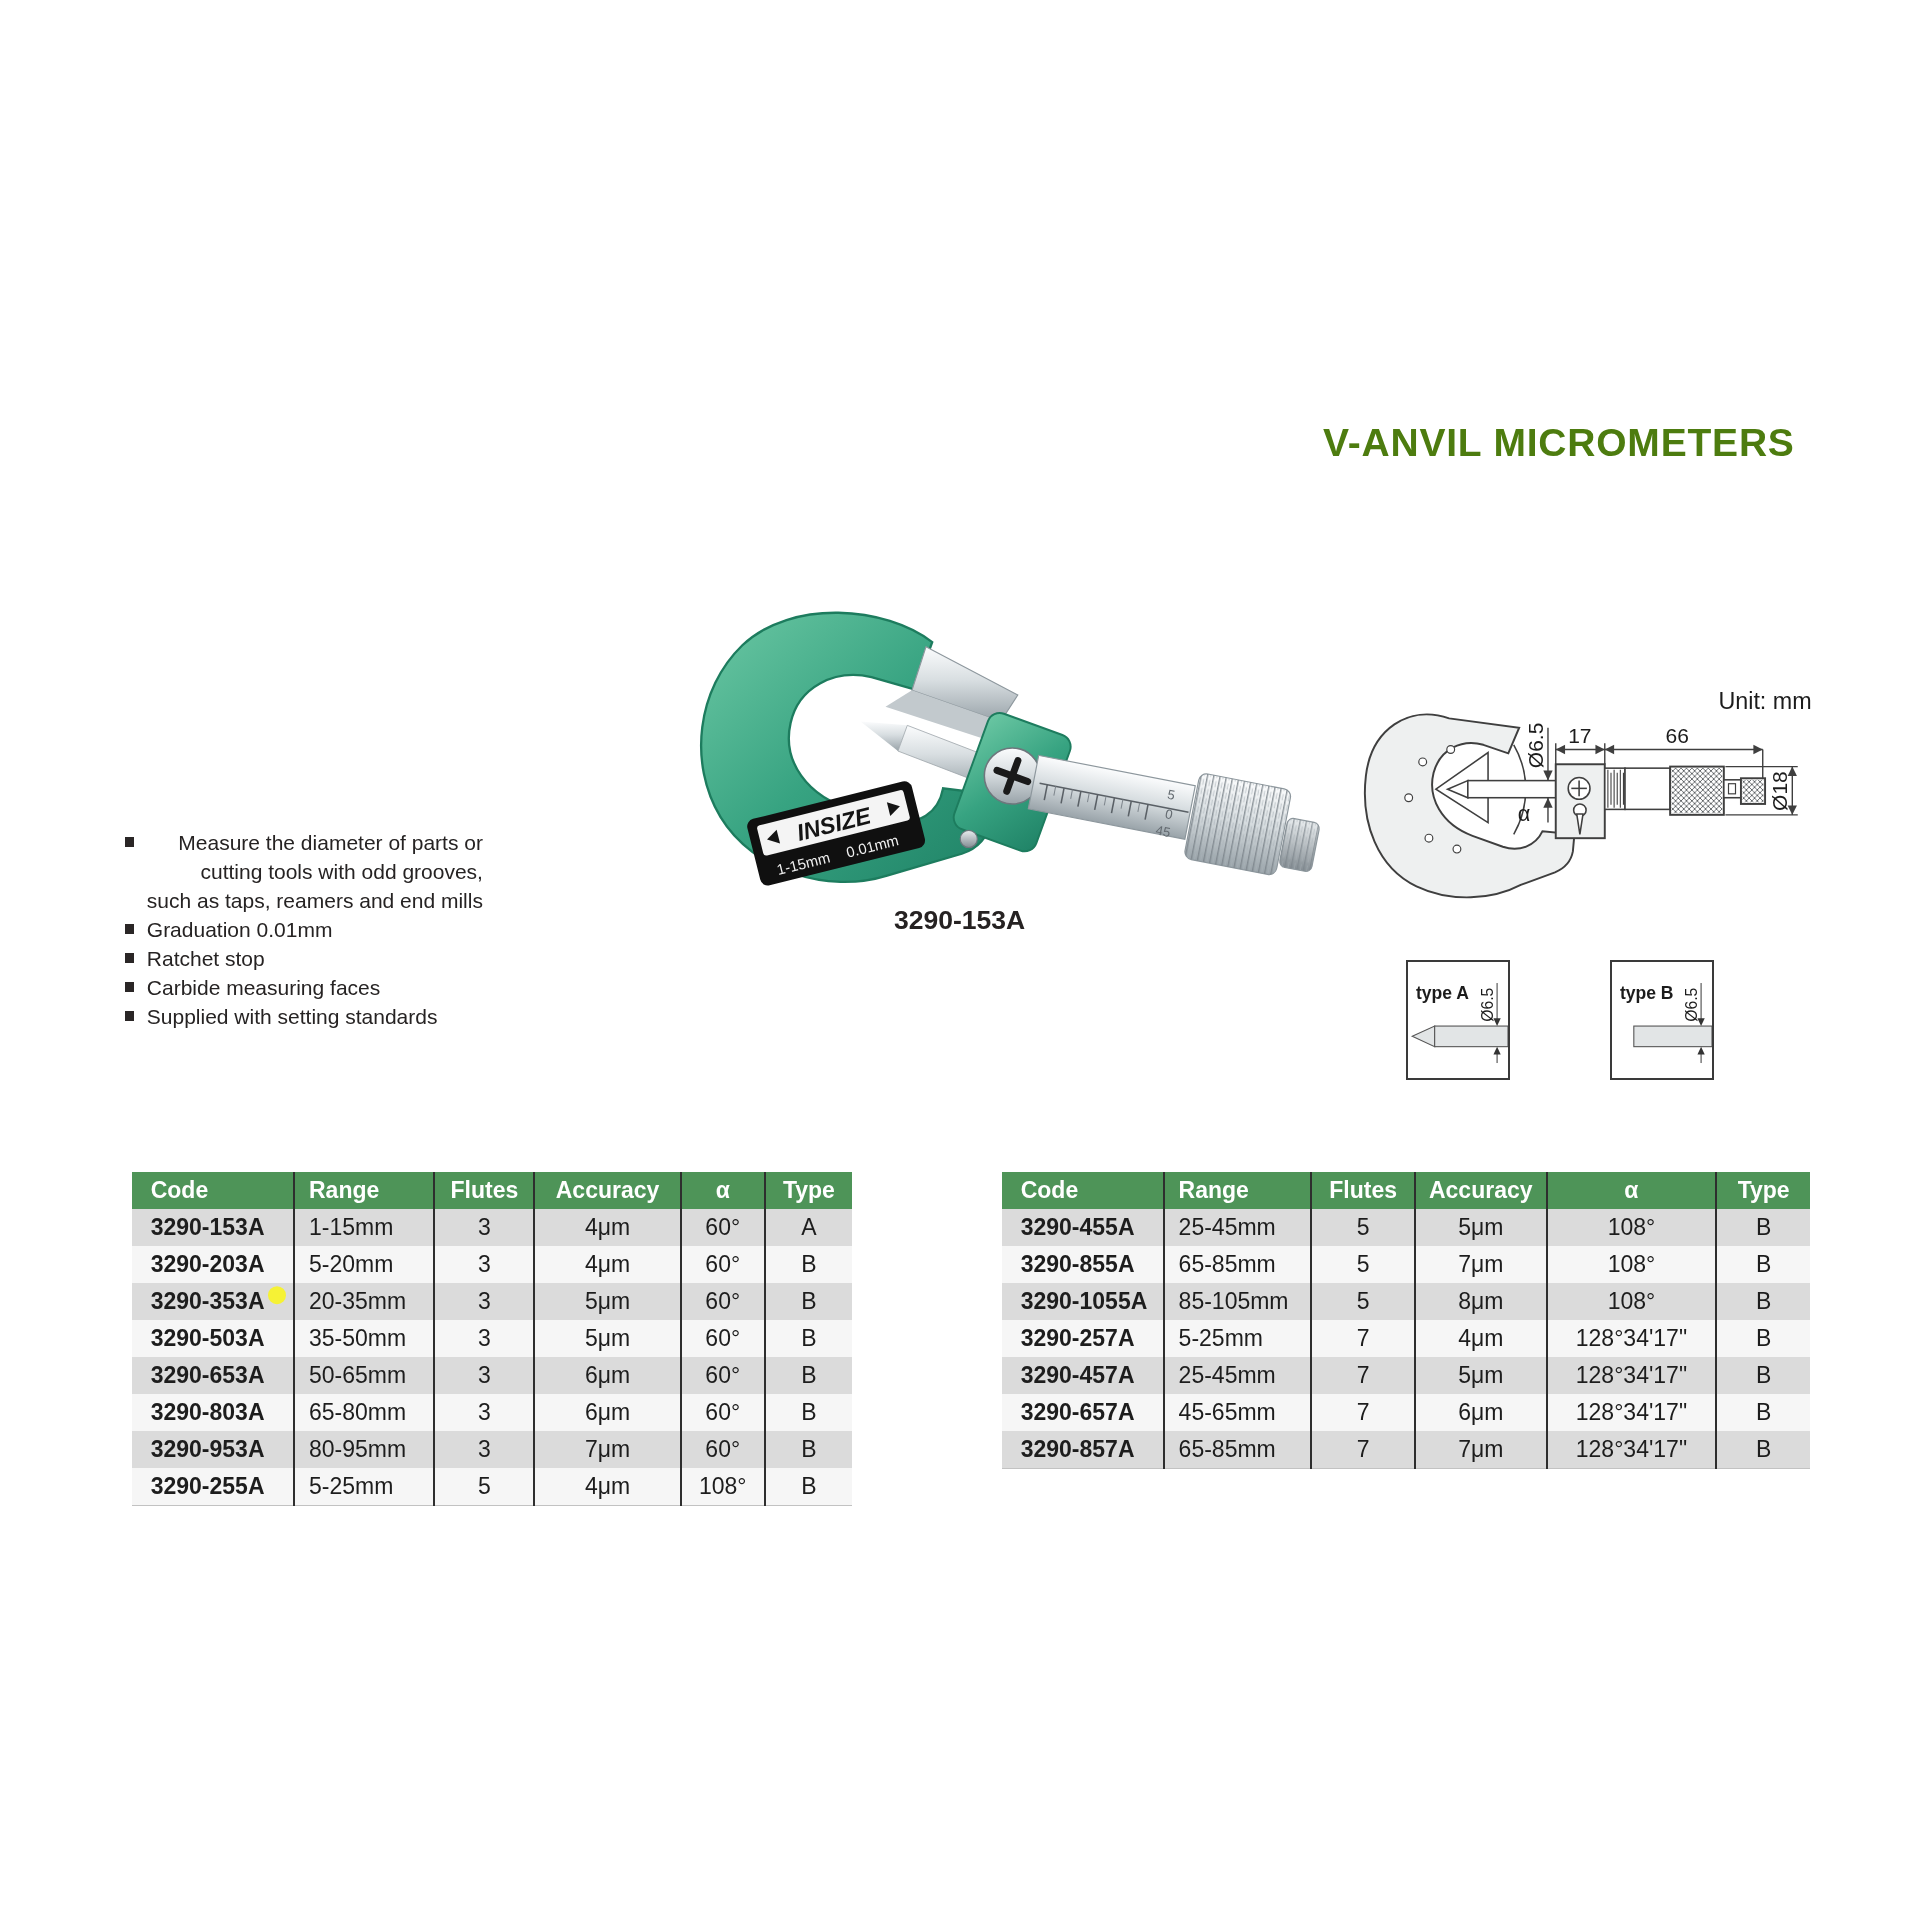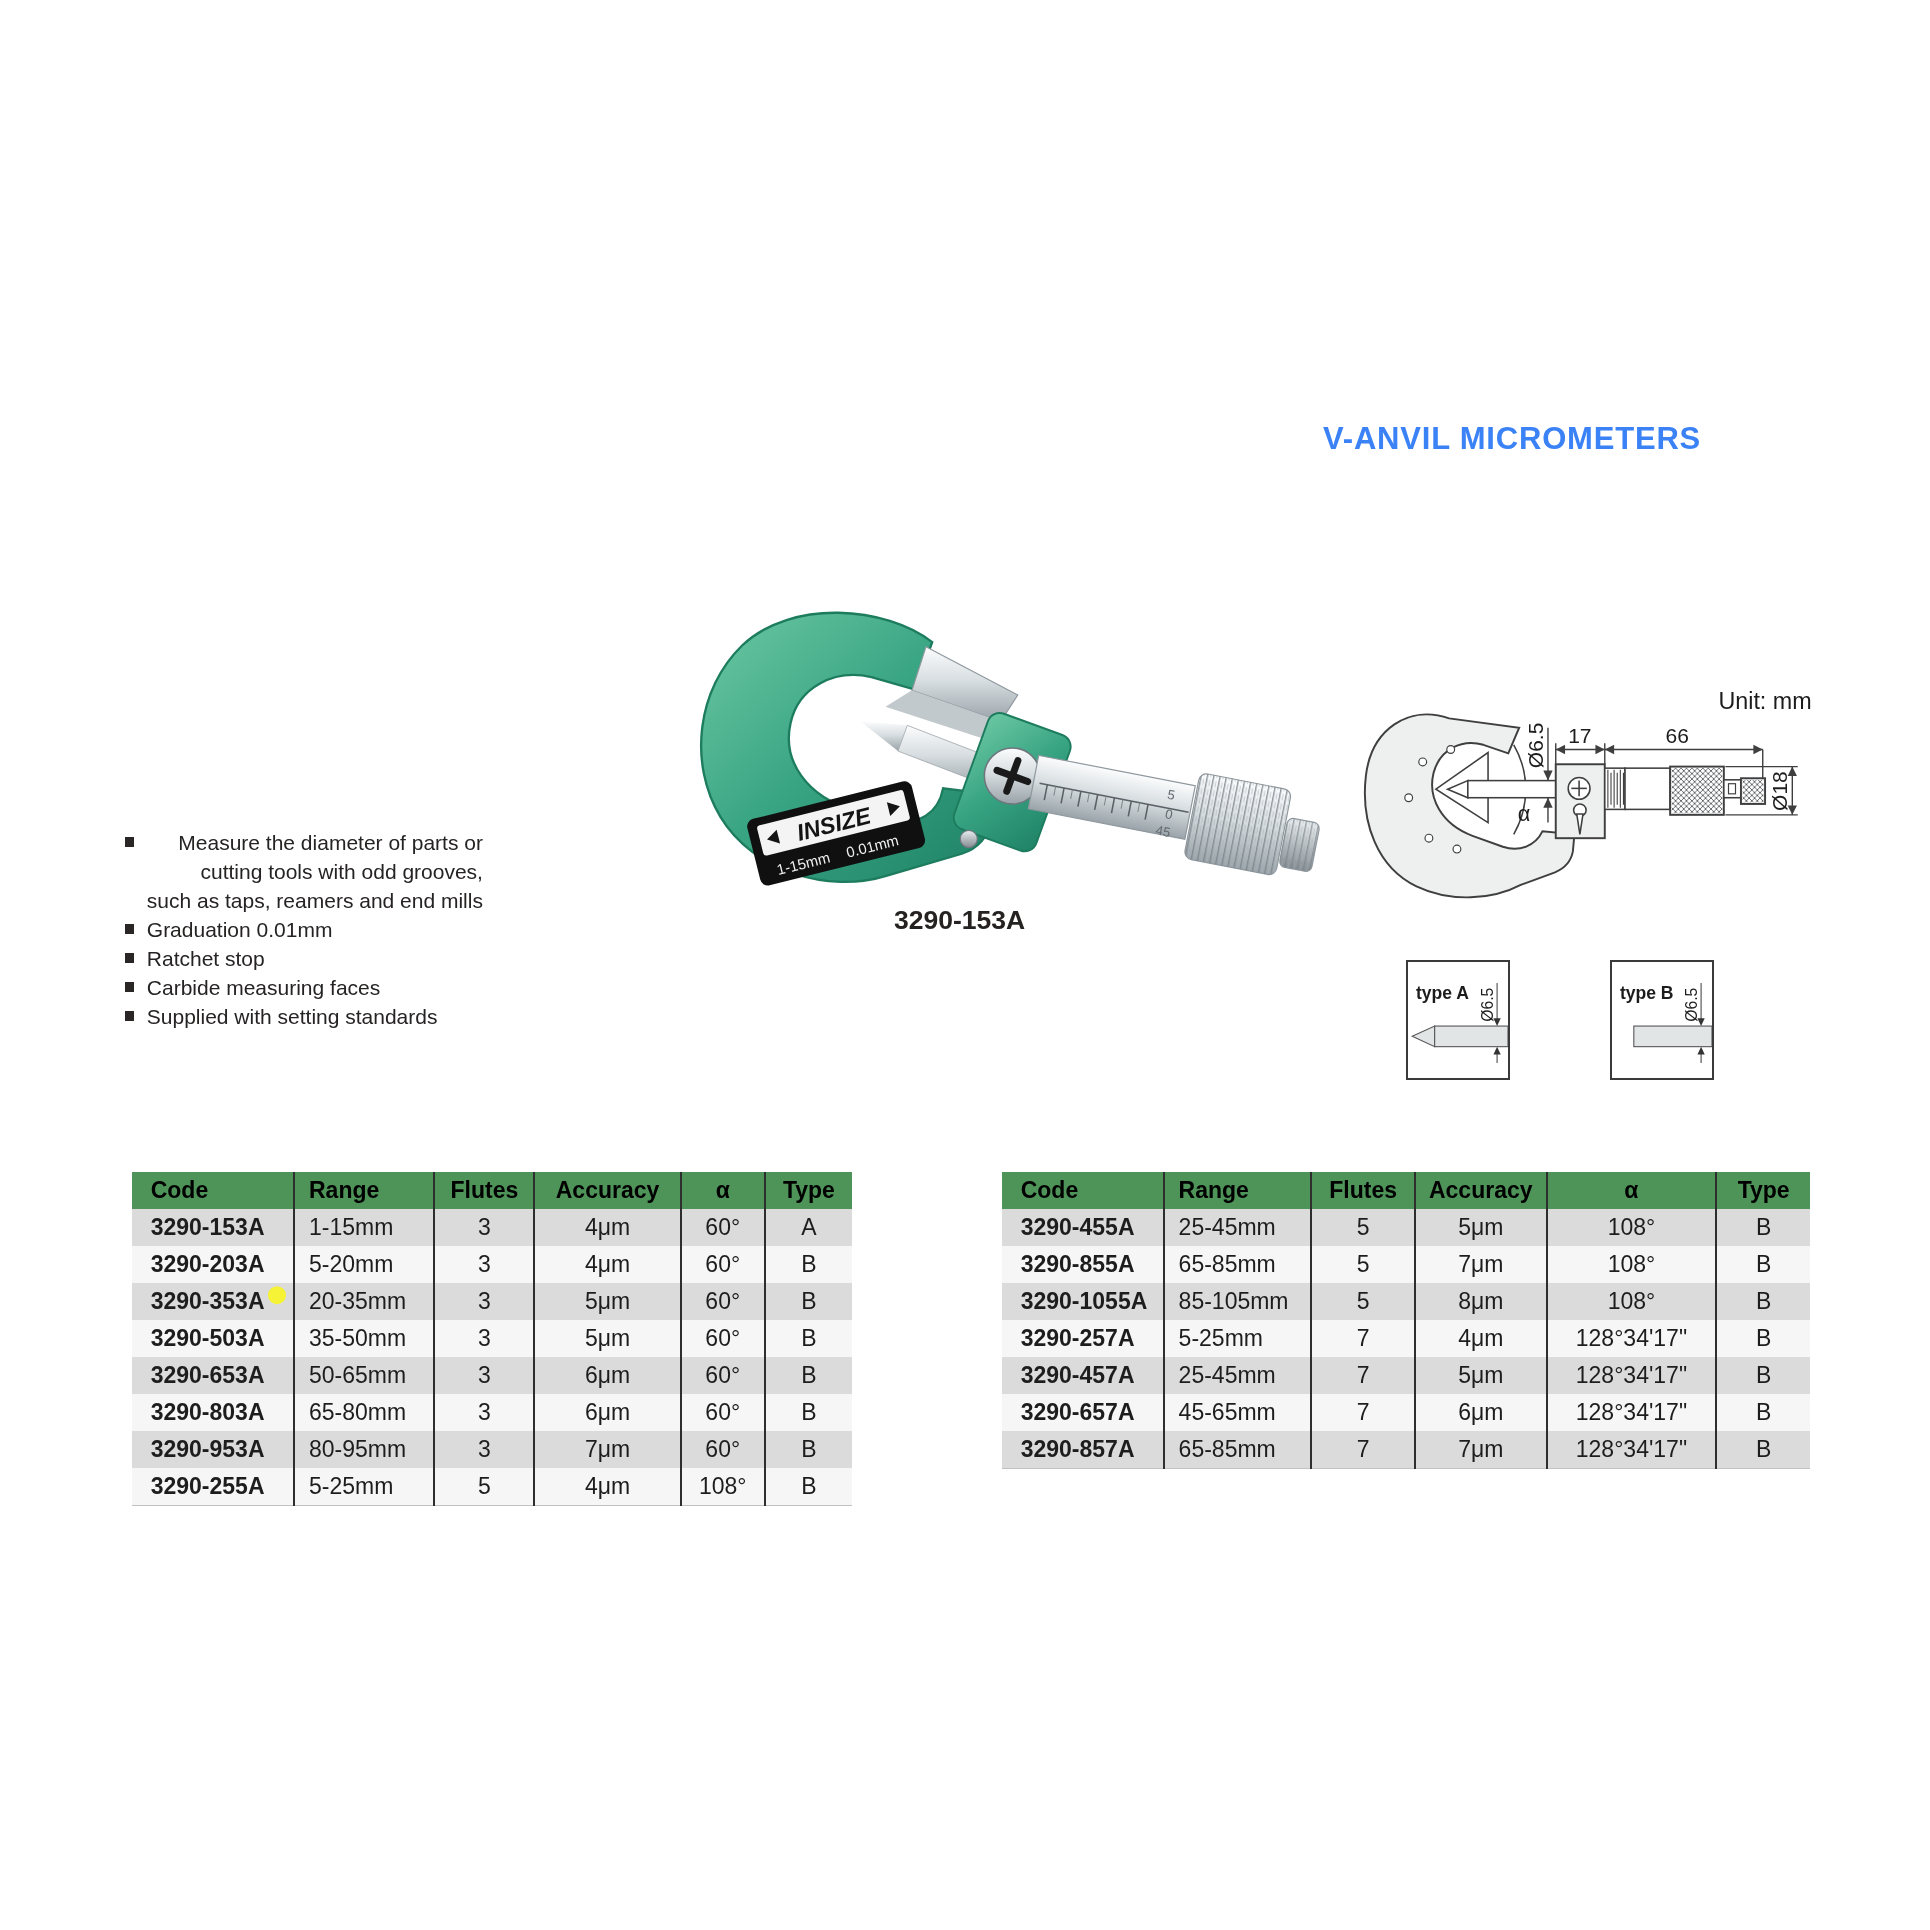--- a/index.html
+++ b/index.html
@@ -1,39 +1,39 @@
 <!DOCTYPE html>
 <html style="--green: #4e9458; --rowgray: #dbdbdb; --rowlight: #f6f6f6; --yellow: #f6f235;font-size:12.5px"><head>
 <meta charset="utf-8">
 <style>
   * { margin:0; padding:0; box-sizing:border-box; }
   html,body { background:#ffffff; }
   body { font-family:"Liberation Sans", sans-serif; color:#1d1d1d; }
   .page { position:relative; width:1931px; height:1931px; background:#ffffff; overflow:hidden; }
 
-  .title { position:absolute; left:1323px; top:421px; font-size:31px; font-weight:bold; color:#3b82f6; letter-spacing:0.8px; }
+  .title { position:absolute; left:1323px; top:421px; font-size:39px; font-weight:bold; color:#4d7c0f; letter-spacing:0.8px; }
 
   .features { position:absolute; left:125px; top:828px; width:498px; font-size:21px; line-height:29px; color:#262323;text-align:right; }
   .feat { display:flex; align-items:flex-start; }
   .sq { flex:0 0 auto; width:9.3px; height:9.3px; background:#2a2626; margin:9.3px 12.5px 0 0; }
 
   .photo-svg { position:absolute; left:691px; top:603px; width:638px; height:335px; }
   .caption { position:absolute; left:894px; top:905px; font-size:26.5px; font-weight:bold; color:#262222; }
 
   .drawing-svg { position:absolute; left:1354px; top:681px; width:514px; height:249px; }
 
   .typebox { position:absolute; width:104px; height:120px; border:2.3px solid #3a3a3a; background:#ffffff; }
   .typebox svg { position:absolute; left:0; top:0; width:100%; height:100%; }
   #typebox-a { left:1406px; top:960px; }
   #typebox-b { left:1578px; top:960px;margin-left:32px; }
 
   table.spec { position:absolute; border-collapse:collapse; table-layout:fixed; }
   #left-table  { left:132px;  top:1172px; width:720px; }
   #right-table { left:1002px; top:1172px; width:808px; }
-  table.spec th { background:var(--green,#4e9458); color:#000000; font-weight:bold; font-size:23px; height:37px; }
+  table.spec th { background:var(--green,#4e9458); color:#ffffff; font-weight:bold; font-size:23px; height:37px; }
   table.spec td { font-size:23px; height:37px; color:#1d1d1d; }
   table.spec th, table.spec td { border-right:2.3px solid #2e2e2e; text-align:center; white-space:nowrap; overflow:hidden; }
   table.spec th:last-child, table.spec td:last-child { border-right:none; }
   table.spec th:first-child, table.spec td:first-child,
   table.spec th:nth-child(2), table.spec td:nth-child(2) { text-align:left; }
   table.spec th:first-child, table.spec td:first-child { padding-left:18.7px; }
   table.spec th:nth-child(2), table.spec td:nth-child(2) { padding-left:14px;margin-top:26px; }
   table.spec tbody tr:nth-child(odd) td  { background:var(--rowgray,#dbdbdb); }
   table.spec tbody tr:nth-child(even) td { background:var(--rowlight,#f6f6f6); }
   table.spec tbody { border-bottom:1.6px solid #c2c2c2; }

